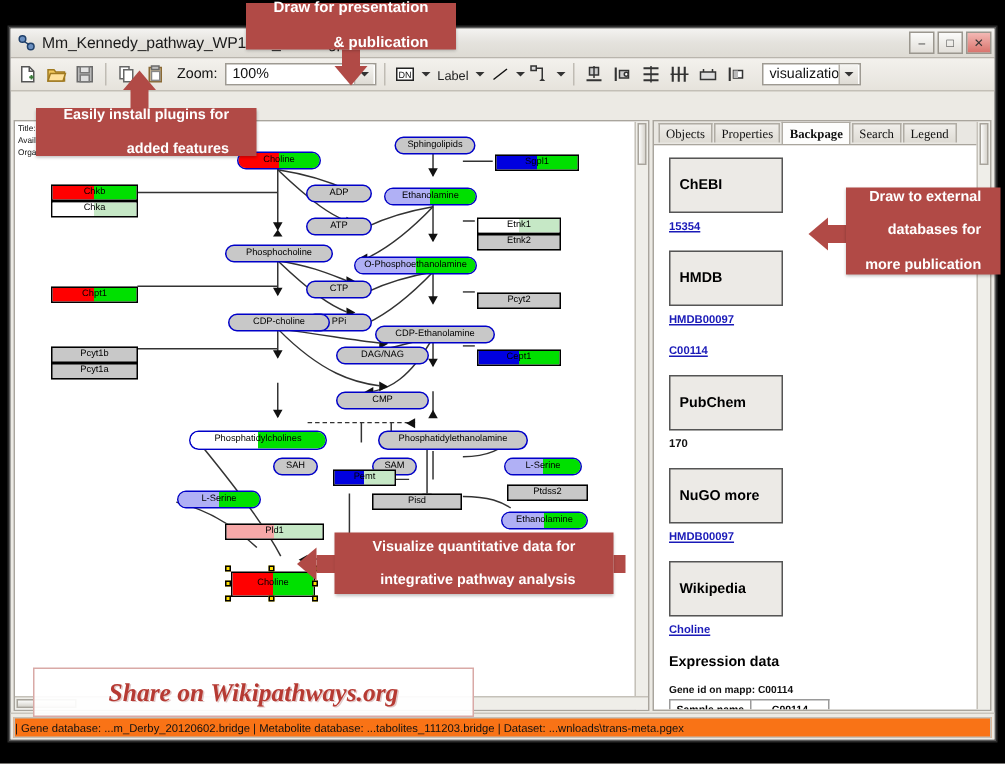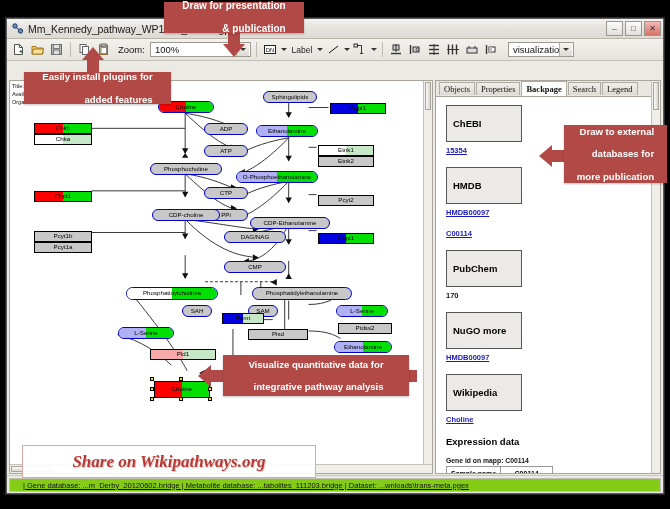--- a/index.html
+++ b/index.html
@@ -222,23 +222,23 @@
     background:linear-gradient(to bottom,#fbfbfa,#d7d4cd); border:1px solid #a8a49c;
   }
 
   
   #status-bar {
     position:absolute; left:0; right:0; bottom:0; height:18px;
     background:#eceae4; border-top:1px solid #c9c5bd;
     display:flex; align-items:center;
   }
   #status-text {
-    font-size:7.5px; color:#111; padding-left:13px; white-space:nowrap;
-    border:1px solid #c4c0b8; background:#84cc16; margin:1px 2px;
-    height:14px; line-height:13px; width:100%;text-decoration:underline;
+    font-size:7.5px; color:#111; padding-left:0; white-space:nowrap;
+    border:1px solid #c4c0b8; background:#f97316; margin:1px 2px;
+    height:14px; line-height:13px; width:100%;
   }
 
   
   .callout {
     position:absolute;
     background:#b14a46;
     color:#fff;
     font-weight:bold;
     text-align:right;
     display:flex; align-items:center; justify-content:center;

